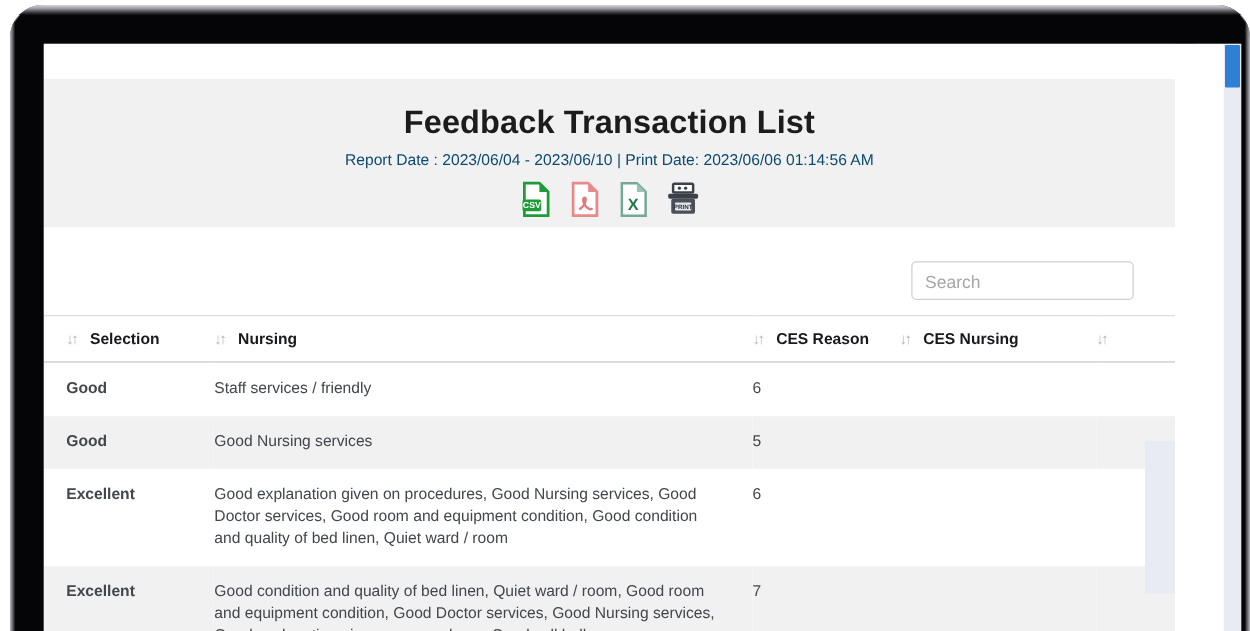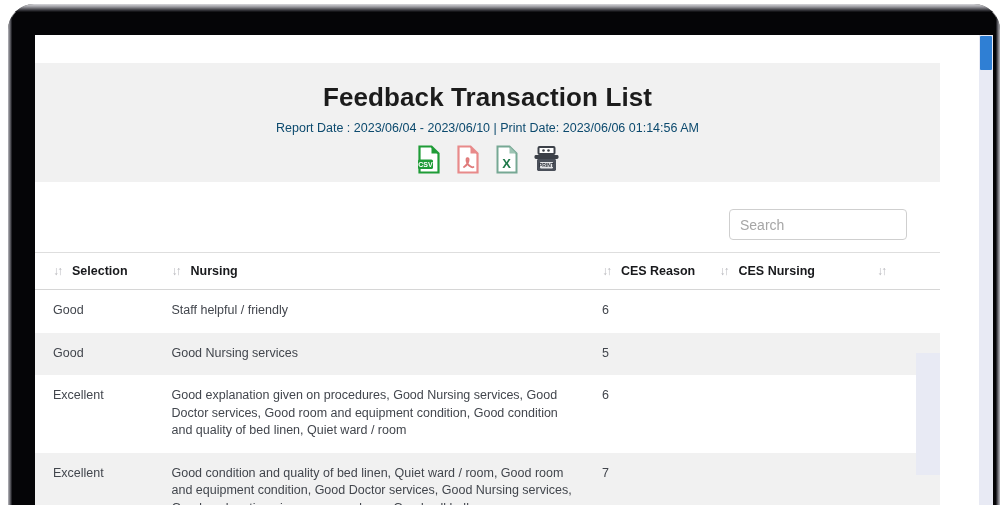--- a/index.html
+++ b/index.html
@@ -195,21 +195,21 @@
   }
   #feedback-table tbody td {
     color: #42464d;
     font-size: 12.5px;
     line-height: 17.5px;
     vertical-align: top;
     padding: 12px 0 13px 0;
   }
   #feedback-table tbody tr.striped td { background: #f1f1f1; }
 
-  .col-selection { width: 130px; padding-left: 18px !important; }
+  .col-selection { width: 130px; padding-left: 18px !important; font-weight: bold; }
   .col-reason    { width: 410px; padding-right: 24px !important; }
   .col-score     { width: 112px; }
   .col-remark    { width: 150px; }
   .col-extra     { width: 60px; }
 
   th.col-selection { padding-left: 18px !important; }
 
   
   #inner-scrollbar {
     position: absolute;
@@ -319,21 +319,21 @@
             <th class="col-extra">
               <div class="th-inner">
                 <span class="sort-icon">↓↑</span>
               </div>
             </th>
           </tr>
         </thead>
         <tbody id="table-body">
             <tr>
               <td class="col-selection">Good</td>
-              <td class="col-reason">Staff helpful / friendly</td>
+              <td class="col-reason">Staff services / friendly</td>
               <td class="col-score">6</td>
               <td class="col-remark"></td>
               <td class="col-extra"></td>
             </tr>
             <tr class="striped">
               <td class="col-selection">Good</td>
               <td class="col-reason">Good Nursing services</td>
               <td class="col-score">5</td>
               <td class="col-remark"></td>
               <td class="col-extra"></td>

